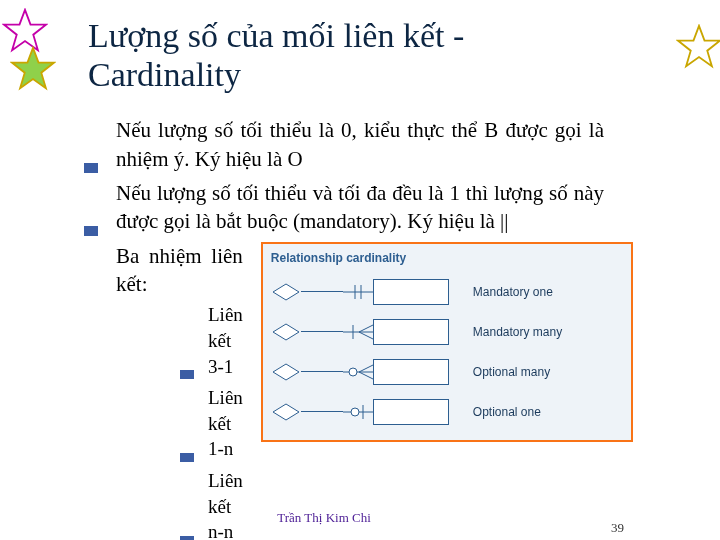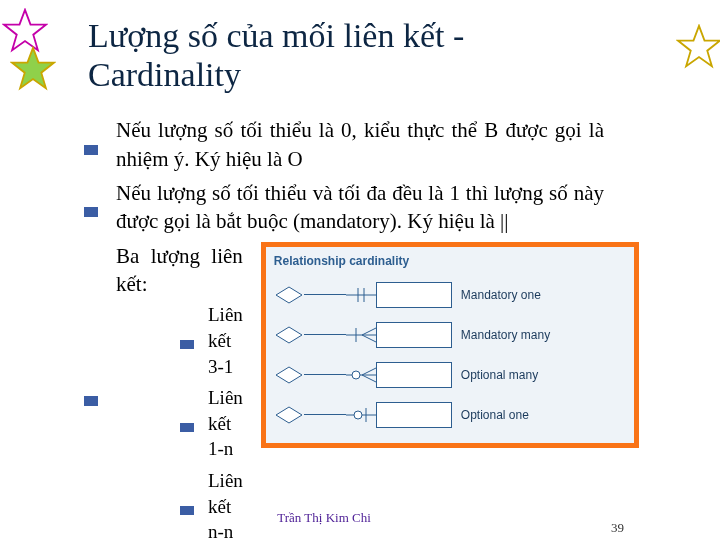--- a/index.html
+++ b/index.html
@@ -25,21 +25,21 @@
     margin: 0 0 22px 4px;
     font-weight: normal;
   }
   .content {
     font-size: 21px;
     color: #000;
     text-align: justify;
   }
   .bullet-row {
     display: flex;
-    align-items: center;
+    align-items: flex-end;
     margin: 2px 0 6px 0;
   }
   .bullet-row.level2 {
     margin-left: 64px;
   }
   .bullet {
     flex: 0 0 14px;
     width: 10px;
     height: 10px;
     background: #3b5da4;
@@ -57,21 +57,21 @@
   .after-colon {
     display: flex;
     align-items: flex-start;
   }
   .sub-col {
     font-size: 19px;
     margin-top: 4px;
   }
   
   .card-diagram {
-    border: 5px solid #f97316;
+    border: 2px solid #f97316;
     background: #eef3f8;
     width: 352px;
     margin-left: 18px;
     padding: 6px 8px 8px 8px;
     font-family: Arial, Helvetica, sans-serif;
     font-size: 12px;
     color: #1b3a5c;
   }
   .card-diagram .dtitle {
     font-weight: bold;
@@ -100,21 +100,21 @@
     align-items:center;
     justify-content:center;
   }
   .entity {
     width: 74px;
     height: 24px;
     border: 1px solid #2d5e90;
     background: #fff;
   }
   .label {
-    margin-left: 9px;
+    margin-left: 24px;
     white-space: nowrap;
   }
   .footer-name {
     position: absolute;
     left: 50%;
     transform: translateX(-50%);
     bottom: 14px;
     font-size: 13px;
     color: #4c1d95;
   }
@@ -158,21 +158,21 @@
 
     <div class="bullet-row">
       <div class="bullet"></div>
       <div class="bullet-text">Nếu lượng số tối thiểu và tối đa đều là 1 thì lượng số này được gọi là bắt buộc (mandatory). Ký hiệu là ||</div>
     </div>
 
     <div class="bullet-row">
       <div class="bullet"></div>
       <div class="bullet-text after-colon">
         <div style="flex:1">
-          <span>Ba lượng liên kết:</span>
+          <span>Ba nhiệm liên kết:</span>
 
           <div class="sub-col">
             <div class="bullet-row level2">
               <div class="bullet level2"></div>
               <div>Liên kết 3-1</div>
             </div>
             <div class="bullet-row level2">
               <div class="bullet level2"></div>
               <div>Liên kết 1-n</div>
             </div>

